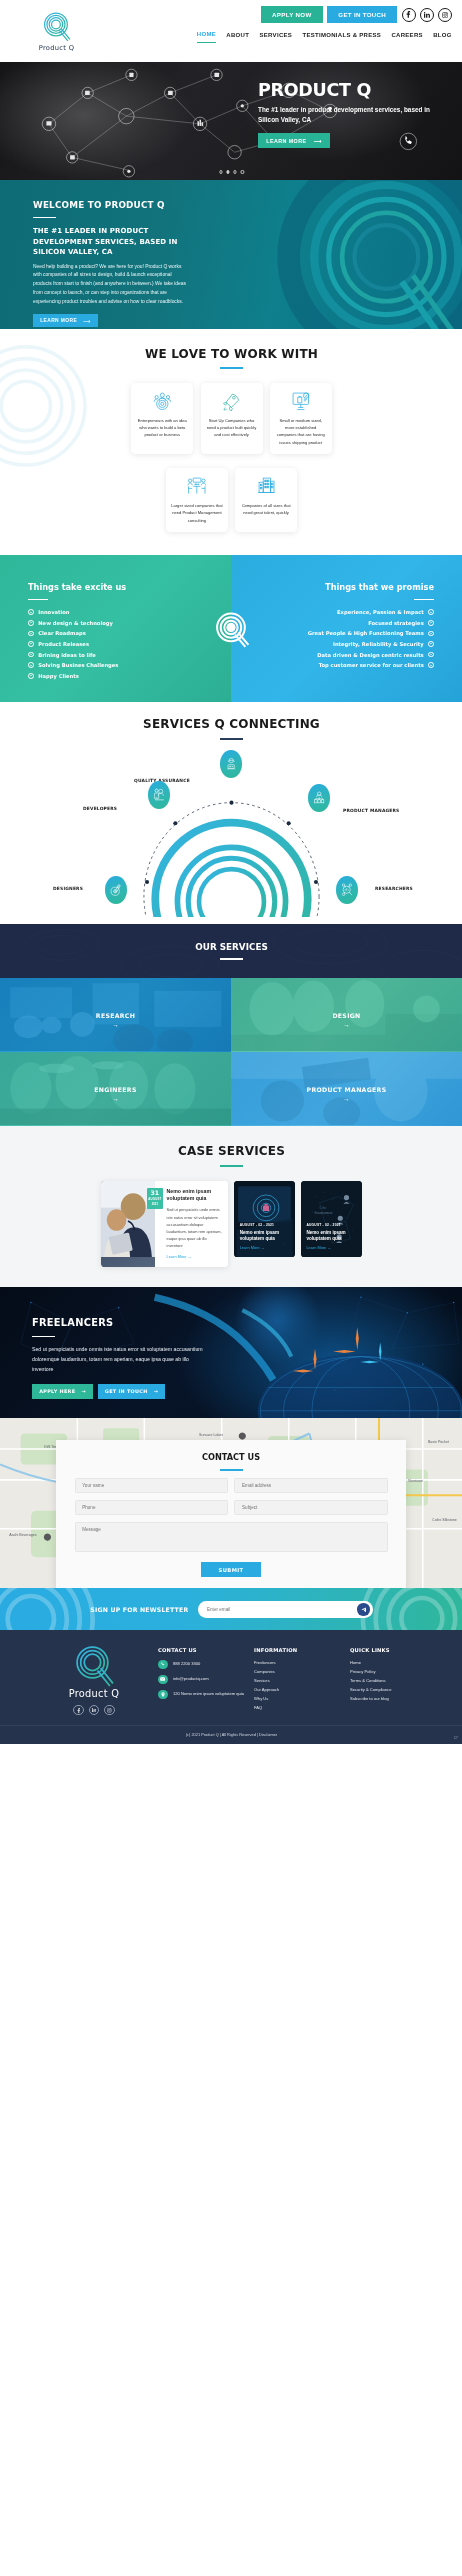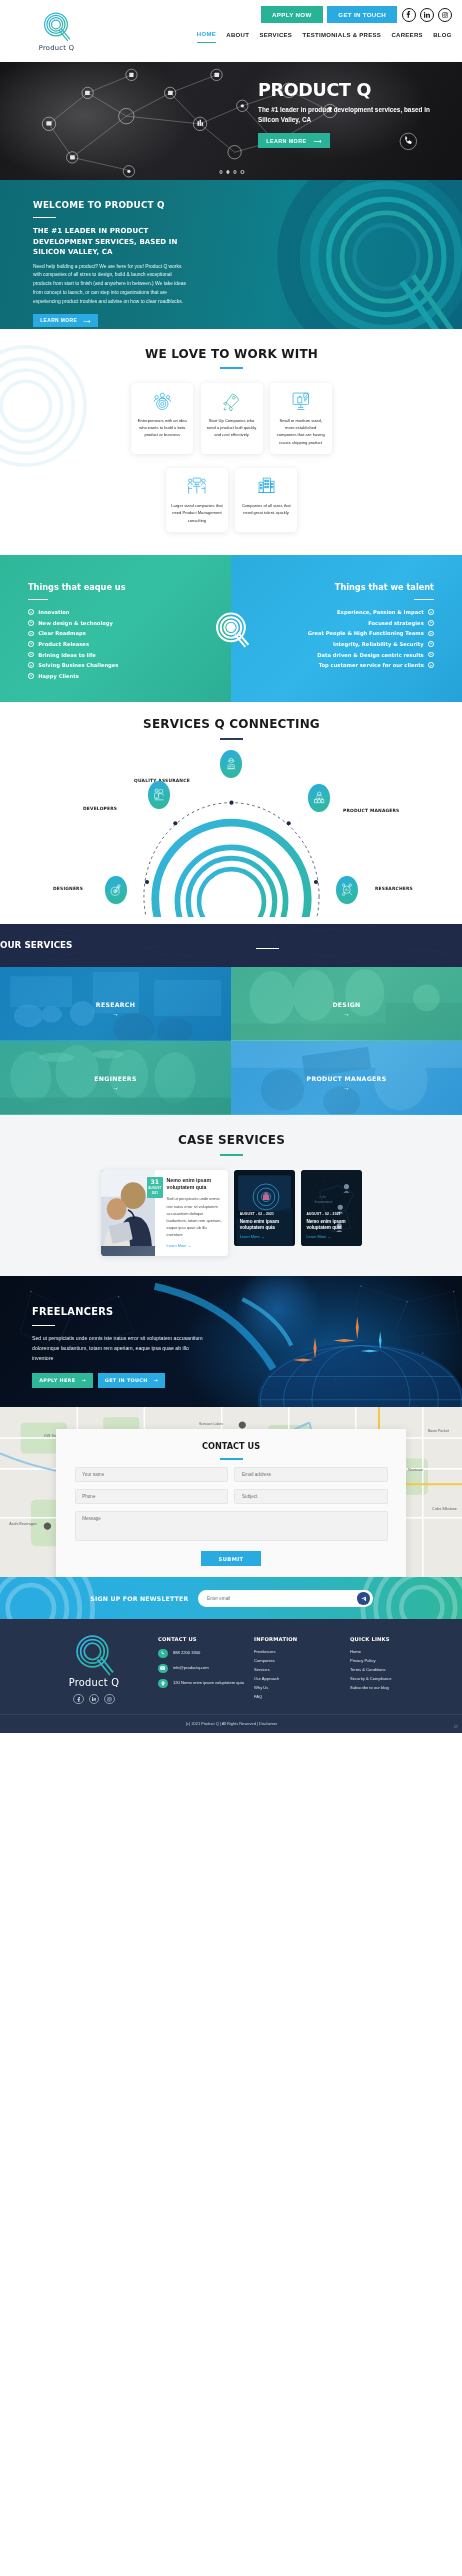--- a/index.html
+++ b/index.html
@@ -141,21 +141,21 @@
     background: linear-gradient(160deg, #29abe2 0%, #2fb6b4 55%, #2fb79a 100%);
     display: flex; align-items: center; justify-content: center;
   }
   .nlabel {
     position: absolute; font-family: "DejaVu Sans", sans-serif; font-weight: bold;
     font-size: 4.4px; color: #1a1a1a; letter-spacing: 0.2px; white-space: nowrap;
   }
 
   
   .srv-head {
-    background: #1e2a47; height: 43px; display: flex; flex-direction: row;
+    background: #1e2a47; height: 54px; display: flex; flex-direction: column;
     align-items: center; justify-content: center; position: relative; overflow: hidden;
   }
   .srv-head h2 { font-family: "DejaVu Sans", sans-serif; font-weight: bold; color: #fff; font-size: 8.8px; }
   .srv-grid { display: flex; flex-wrap: wrap; width: 463px; }
   .srv-tile { width: 231px; height: 74px; position: relative; overflow: hidden; cursor: pointer; }
   .srv-tile .lbl {
     position: absolute; left: 0; right: 0; top: 50%; transform: translateY(-50%);
     text-align: center; color: #fff; font-family: "DejaVu Sans", sans-serif;
     font-weight: bold; font-size: 6.2px; letter-spacing: 0.3px;
   }
@@ -520,21 +520,21 @@
           </svg>
         </div>
         <p>Companies of all sizes that need great talent, quickly</p>
       </div>
     </div>
   </div>
 
   <div class="ep">
     <div class="ep-l">
       <div class="pad">
-        <h3>Things that eaque us</h3>
+        <h3>Things take excite us</h3>
         <div class="rule2"></div>
         <ul>
           <li>
               <span class="bul">
                 <svg width="2.6" height="3.1" viewBox="0 0 5 6">
                   <path d="M1 1l3 2-3 2z" fill="#fff"></path>
                 </svg>
               </span>
               <span>Innovation</span>
             </li>
@@ -584,21 +584,21 @@
                   <path d="M1 1l3 2-3 2z" fill="#fff"></path>
                 </svg>
               </span>
               <span>Happy Clients</span>
             </li>
         </ul>
       </div>
     </div>
     <div class="ep-r">
       <div class="pad">
-        <h3>Things that we talent</h3>
+        <h3>Things that we promise</h3>
         <div class="rule2"></div>
         <ul>
           <li>
               <span>Experience, Passion &amp; Impact</span>
               <span class="bul">
                 <svg width="2.6" height="3.1" viewBox="0 0 5 6">
                   <path d="M1 1l3 2-3 2z" fill="#fff"></path>
                 </svg>
               </span>
             </li>

